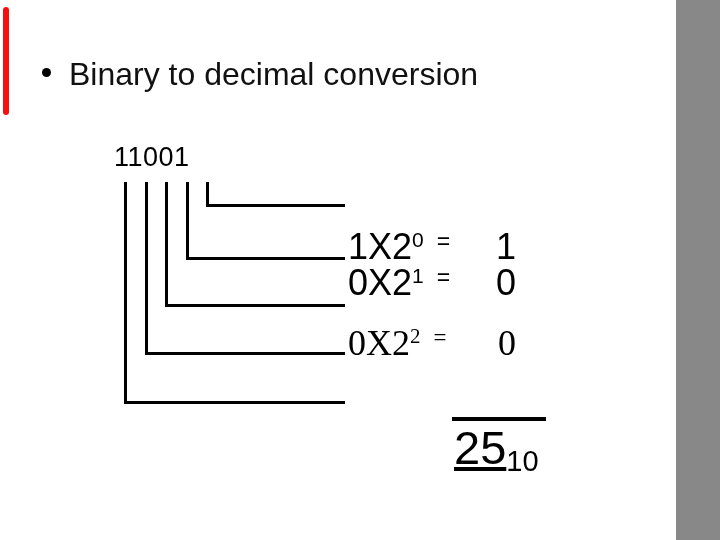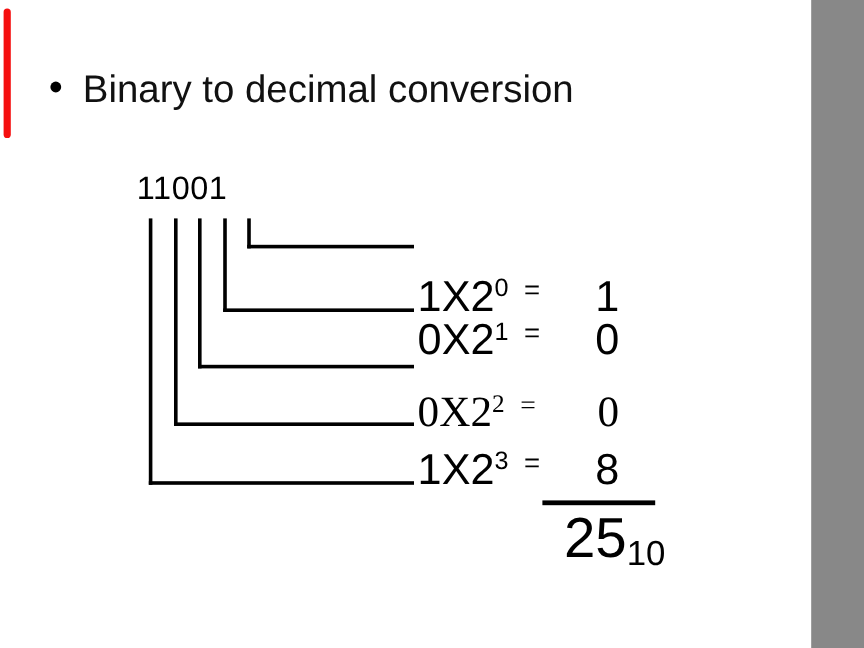--- a/index.html
+++ b/index.html
@@ -73,23 +73,24 @@
     right:0;top:0;
     text-align:right;
   }
   .sum-line{
     position:absolute;
     left:452px;top:417px;width:94px;height:4px;
     background:#000;
   }
   .result{
     position:absolute;
-    left:470px;top:424px;
+    left:454px;top:424px;
     font-size:47px;line-height:1;
     white-space:nowrap;
+    text-decoration:underline;
   }
   .result sub{
     font-size:29px;line-height:0;
     vertical-align:-7px;
   }
 </style>
 </head>
 <body>
 
 <div class="slide">
@@ -115,24 +116,20 @@
   <div class="term-row r2">
     <span>0X2</span><sup>1</sup><span class="eq">=</span>
     <span class="term-value">0</span>
   </div>
 
   <div class="term-row r3">
     <span>0X2</span><sup>2</sup><span class="eq">=</span>
     <span class="term-value">0</span>
   </div>
 
-  <div class="term-row r4">
-    <span>1X2</span><sup>3</sup><span class="eq">=</span>
-    <span class="term-value">8</span>
-  </div>
 
 
   <div class="sum-line"></div>
 
   <div class="result">
     <span>25</span><sub>10</sub>
   </div>
 
 </div>
 

